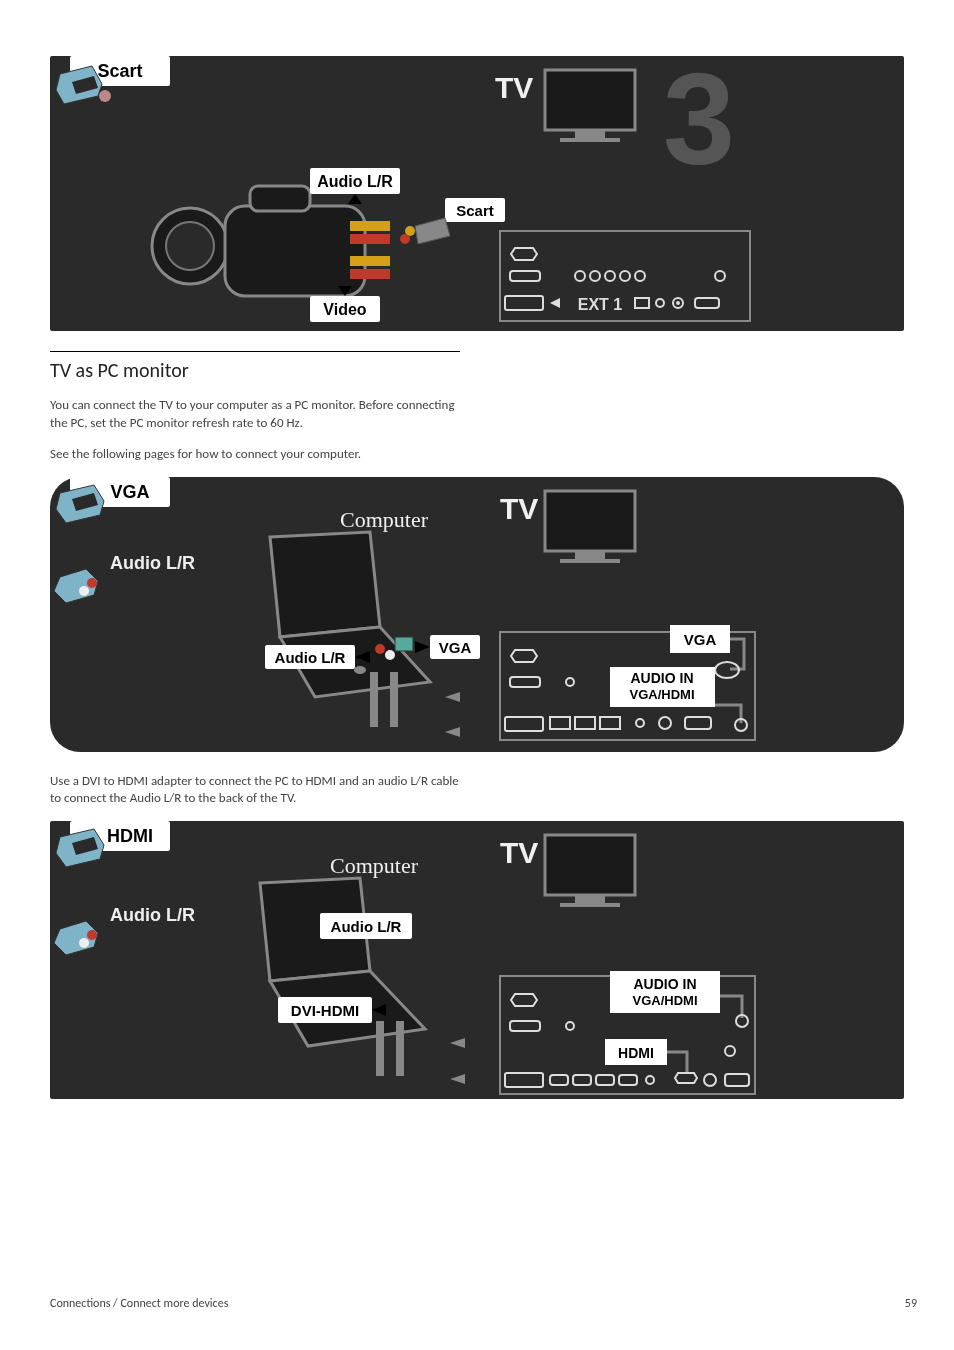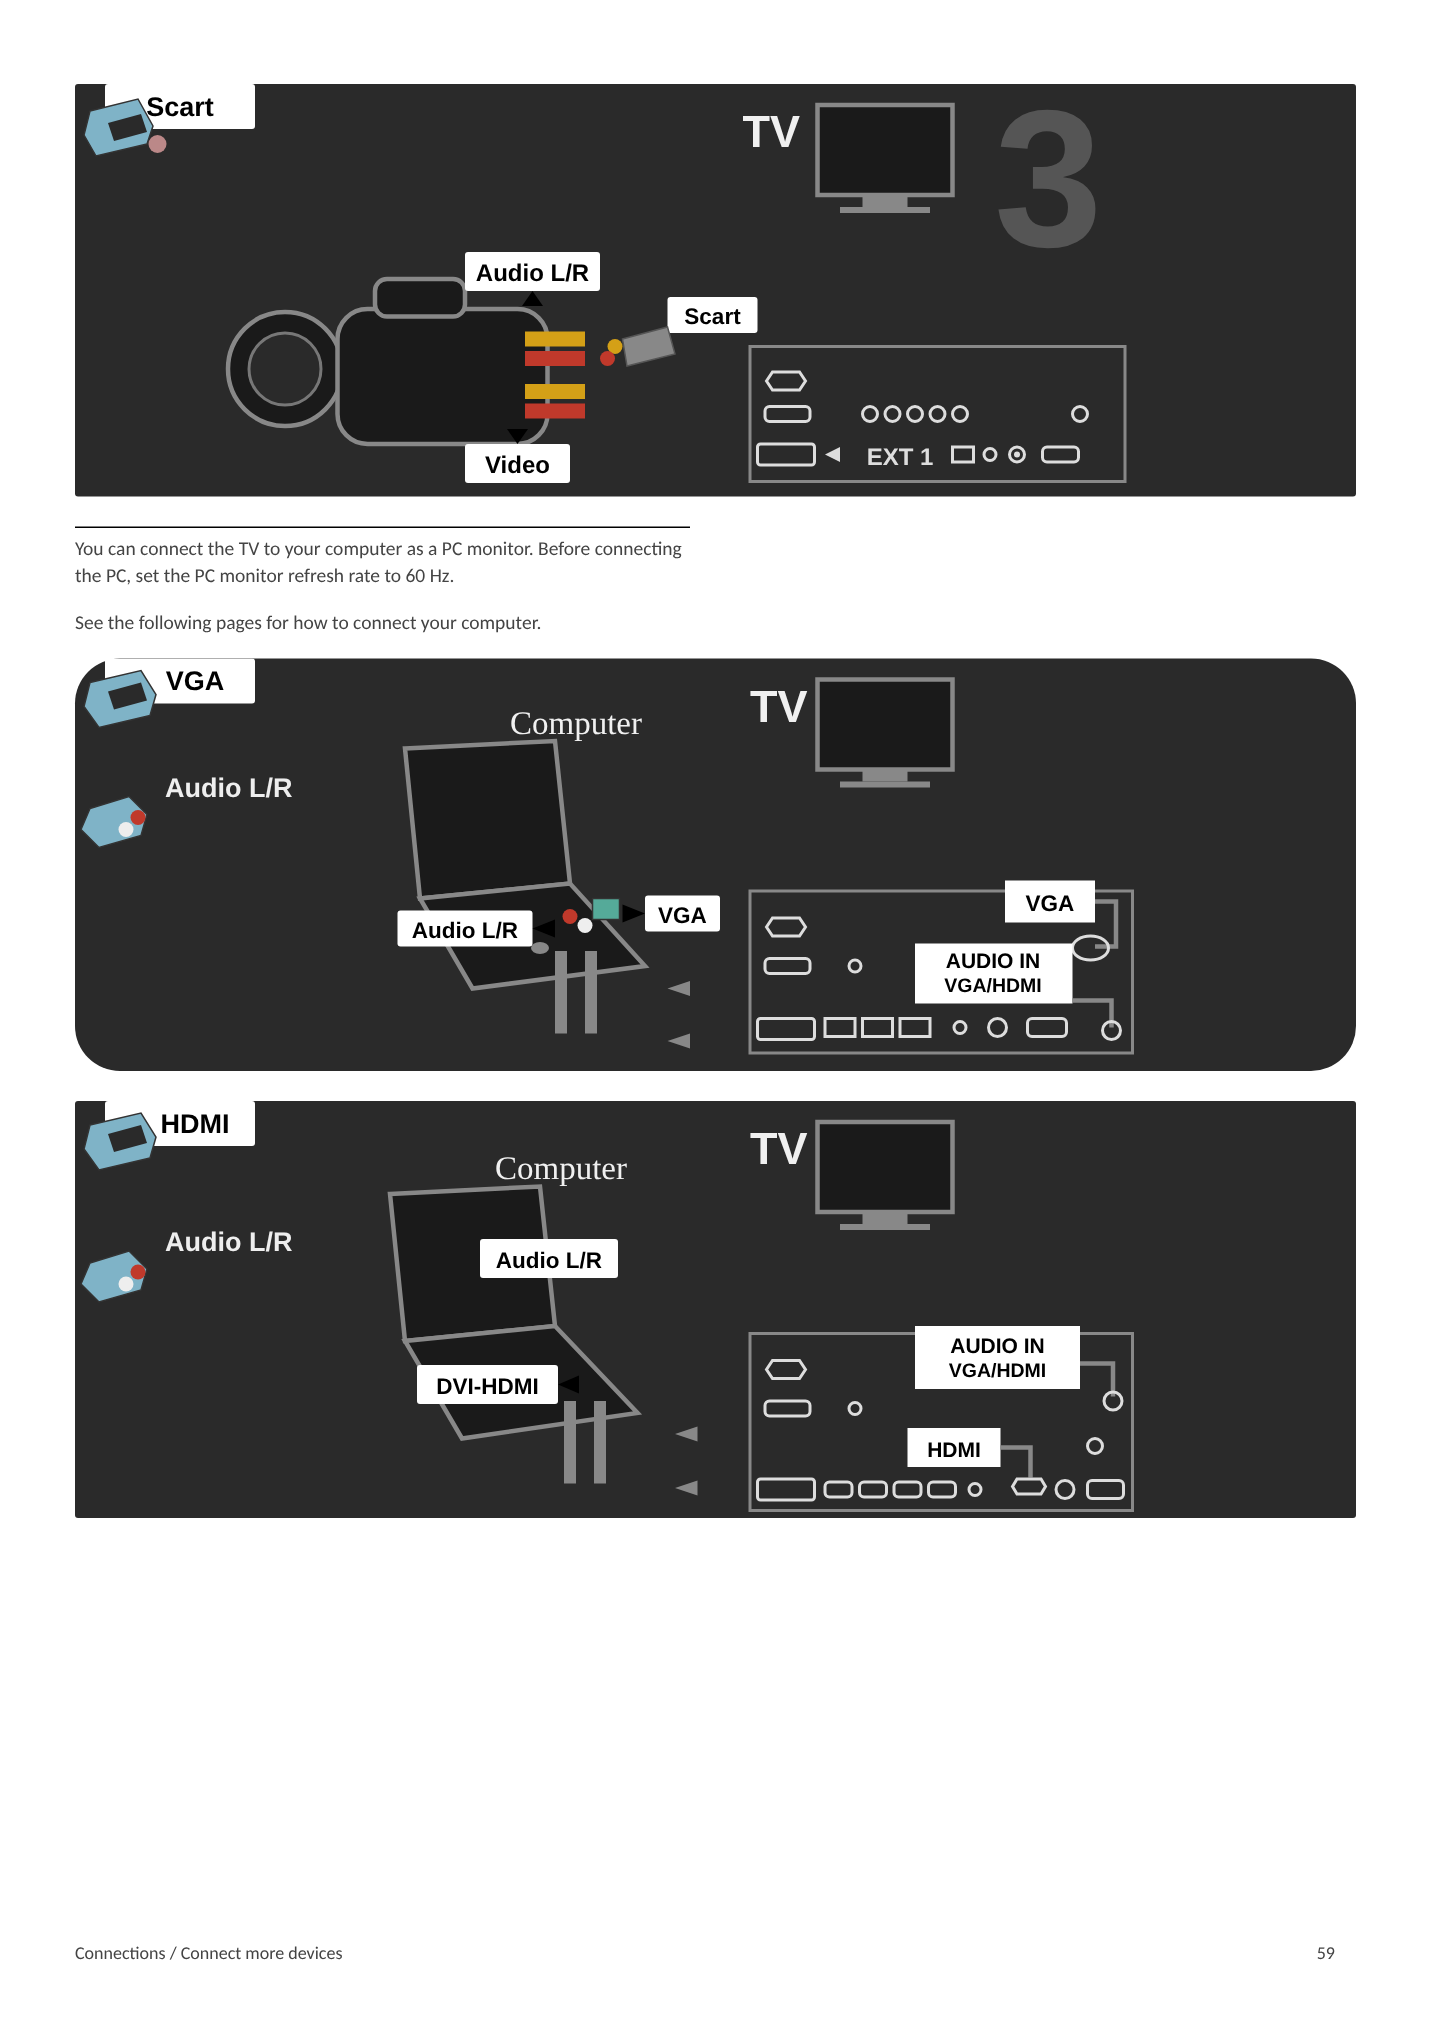--- a/index.html
+++ b/index.html
@@ -39,21 +39,21 @@
   .body-text {
     font-size: 13px;
     line-height: 1.35;
     color: #444;
     margin-bottom: 14px;
   }
   .footer {
     position: absolute;
     bottom: 40px;
     left: 50px;
-    right: 64px;
+    right: 37px;
     font-size: 12px;
     color: #444;
     display: flex;
     justify-content: space-between;
   }
   .wlabel { fill:#000; font-family: Arial, sans-serif; font-weight:bold; }
   .tv-label { fill:#f0f0f0; font-family: Arial, sans-serif; font-weight:bold; }
   .hand { font-family: "Segoe Script","Comic Sans MS",cursive; fill:#f0f0f0; }
 </style>
 </head>
@@ -134,20 +134,21 @@
         <circle cx="610" cy="247" r="4" fill="none" stroke="#ddd" stroke-width="2"></circle>
         <circle cx="628" cy="247" r="5" fill="none" stroke="#ddd" stroke-width="2"></circle>
         <circle cx="628" cy="247" r="2" fill="#ddd"></circle>
         <rect x="645" y="242" width="24" height="10" fill="none" stroke="#ddd" stroke-width="2" rx="3"></rect>
       </g>
     </svg>
   </div>
 
   <div class="column">
     <hr class="section-rule">
+    <h2 class="section-heading">TV as PC monitor</h2>
     <p class="body-text">You can connect the TV to your computer as a PC monitor. Before connecting the PC, set the PC monitor refresh rate to 60 Hz.</p>
     <p class="body-text">See the following pages for how to connect your computer.</p>
   </div>
 
   <div class="diagram" style="height:275px;border-radius:30px;">
     <svg width="720" height="275" viewBox="0 0 720 275">
 
       <g>
         <rect x="20" y="0" width="100" height="30" fill="#fff" rx="2"></rect>
         <text class="wlabel" x="80" y="21" text-anchor="middle" font-size="18">VGA</text>
@@ -219,20 +220,23 @@
         <rect x="500" y="240" width="20" height="12" fill="none" stroke="#ddd" stroke-width="2"></rect>
         <rect x="525" y="240" width="20" height="12" fill="none" stroke="#ddd" stroke-width="2"></rect>
         <rect x="550" y="240" width="20" height="12" fill="none" stroke="#ddd" stroke-width="2"></rect>
         <circle cx="590" cy="246" r="4" fill="none" stroke="#ddd" stroke-width="2"></circle>
         <circle cx="615" cy="246" r="6" fill="none" stroke="#ddd" stroke-width="2"></circle>
         <rect x="635" y="240" width="26" height="12" fill="none" stroke="#ddd" stroke-width="2" rx="3"></rect>
       </g>
     </svg>
   </div>
 
+  <div class="column">
+    <p class="body-text">Use a DVI to HDMI adapter to connect the PC to HDMI and an audio L/R cable to connect the Audio L/R to the back of the TV.</p>
+  </div>
 
   <div class="diagram" style="height:278px;">
     <svg width="720" height="290" viewBox="0 0 720 290">
 
       <g>
         <rect x="20" y="0" width="100" height="30" fill="#fff" rx="2"></rect>
         <text class="wlabel" x="80" y="21" text-anchor="middle" font-size="18">HDMI</text>
         <polygon points="10,16 44,8 54,24 50,38 16,46 6,32" fill="#7fb3c7" stroke="#333"></polygon>
         <polygon points="22,22 44,16 48,28 26,34" fill="#2a2a2a"></polygon>
       </g>

